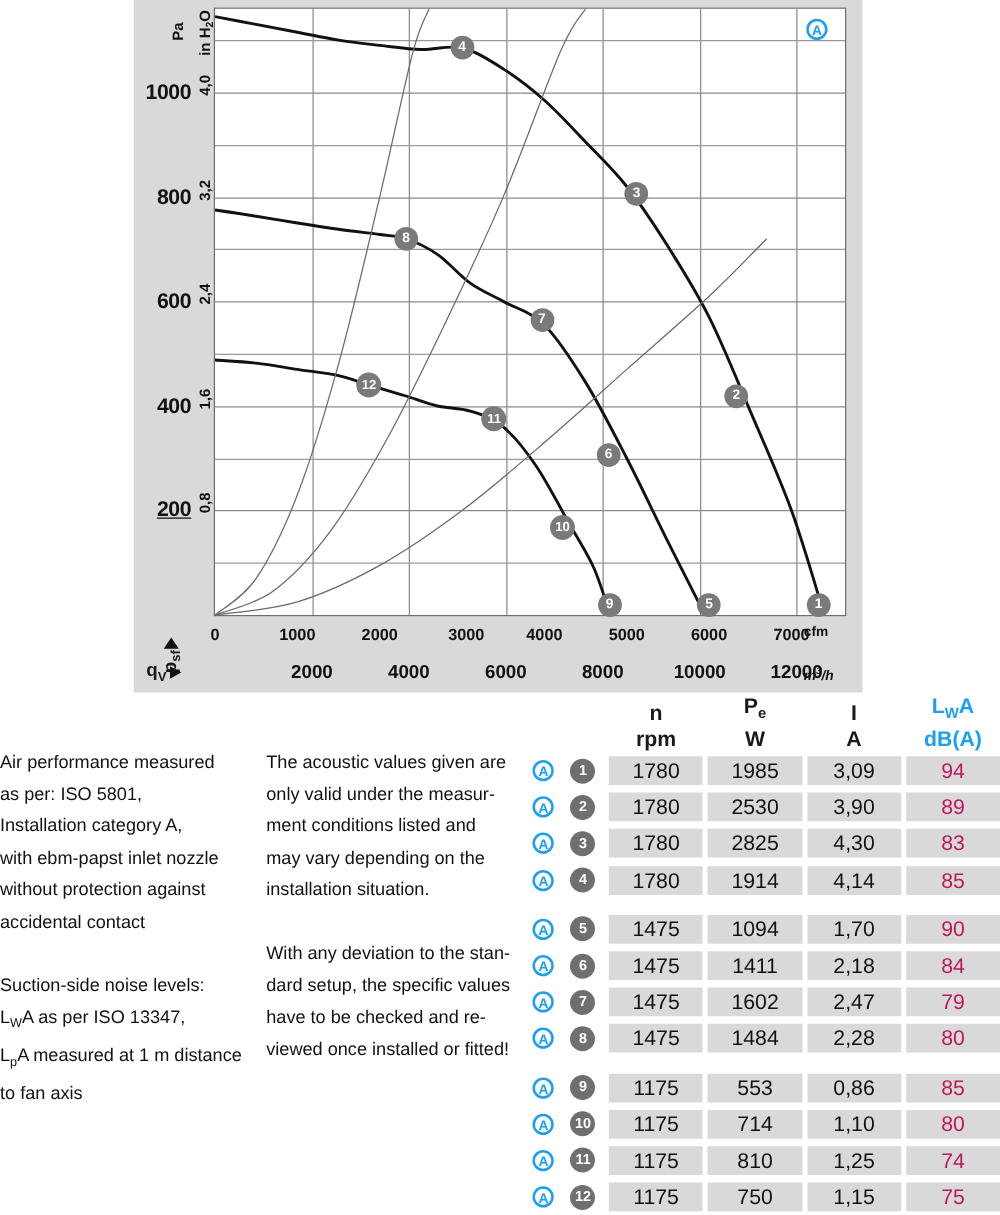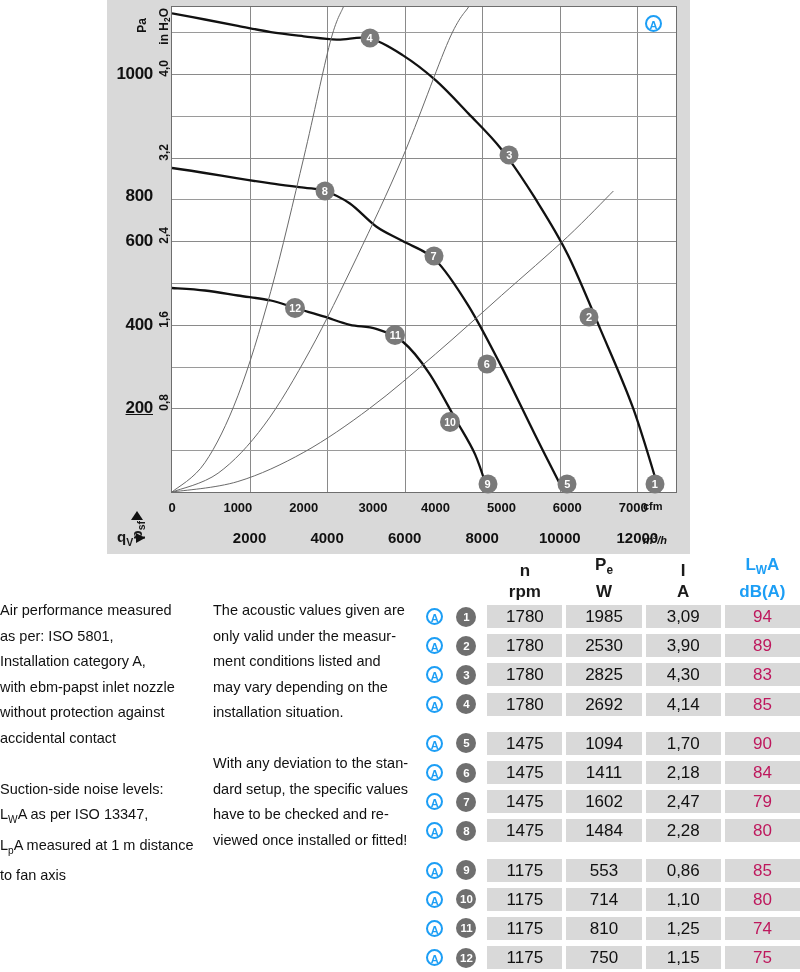--- a/index.html
+++ b/index.html
@@ -97,21 +97,21 @@
       </svg>
     <div id="badge-a-chart">
       <span class="circA">A</span>
     </div>
   </div>
 
   <div id="y-pa-labels">
       <div class="ax-pa" style="width: 46px; left: 0px; top: 398.379px; text-decoration: underline;">200</div>
       <div class="ax-pa" style="width: 46px; left: 0px; top: 314.759px;">400</div>
       <div class="ax-pa" style="width: 46px; left: 0px; top: 231.138px;">600</div>
-      <div class="ax-pa" style="width: 46px; left: 0px; top: 147.517px; margin-top: 38px;">800</div>
+      <div class="ax-pa" style="width: 46px; left: 0px; top: 147.517px;">800</div>
       <div class="ax-pa" style="width: 46px; left: 0px; top: 63.8966px;">1000</div>
     </div>
   <div id="y-inh2o-labels">
       <span class="ax-inh2o" style="left: 50px; top: 394.379px;">0,8</span>
       <span class="ax-inh2o" style="left: 50px; top: 310.759px;">1,6</span>
       <span class="ax-inh2o" style="left: 50px; top: 227.138px;">2,4</span>
       <span class="ax-inh2o" style="left: 50px; top: 143.517px;">3,2</span>
       <span class="ax-inh2o" style="left: 50px; top: 59.8966px;">4,0</span>
     </div>
 
@@ -238,21 +238,21 @@
         <div class="cell blue">83</div>
       </div>
       <div class="trow">
         <div class="icon-cell">
           <span class="circA">A</span>
         </div>
         <div class="num-cell">
           <span class="numdot">4</span>
         </div>
         <div class="cell">1780</div>
-        <div class="cell">2692</div>
+        <div class="cell">1914</div>
         <div class="cell">4,14</div>
         <div class="cell blue">85</div>
       </div>
       <div class="group-gap"></div>
       <div class="trow">
         <div class="icon-cell">
           <span class="circA">A</span>
         </div>
         <div class="num-cell">
           <span class="numdot">5</span>

